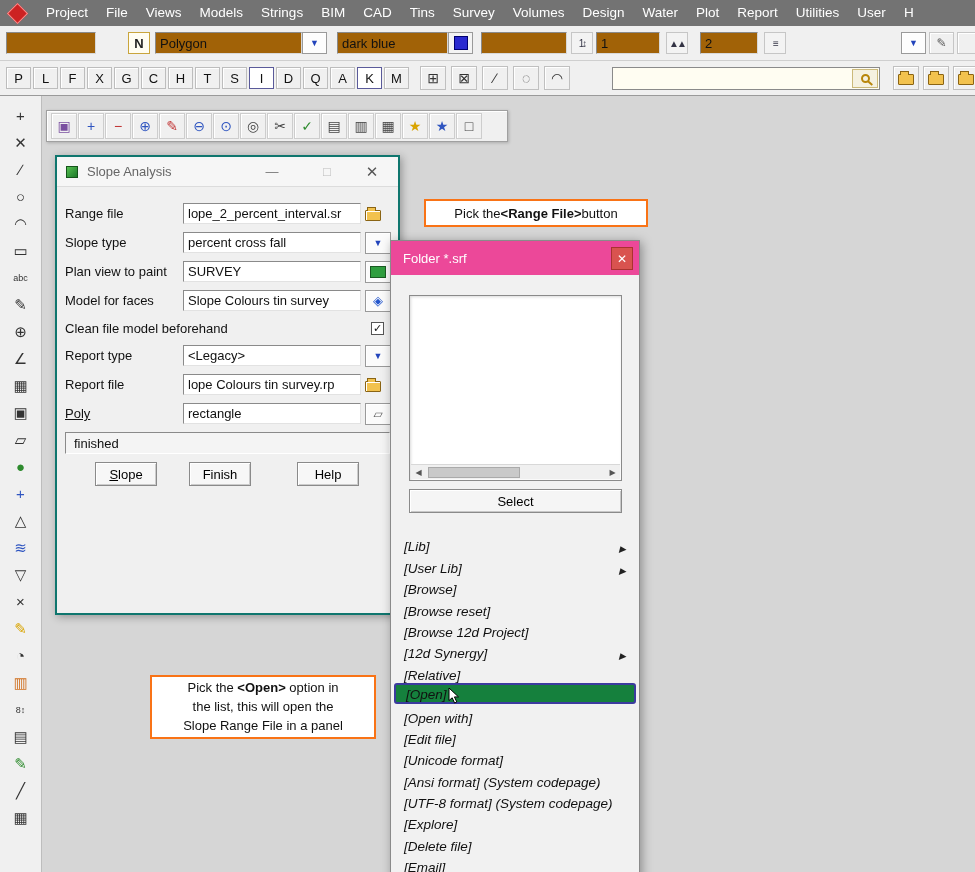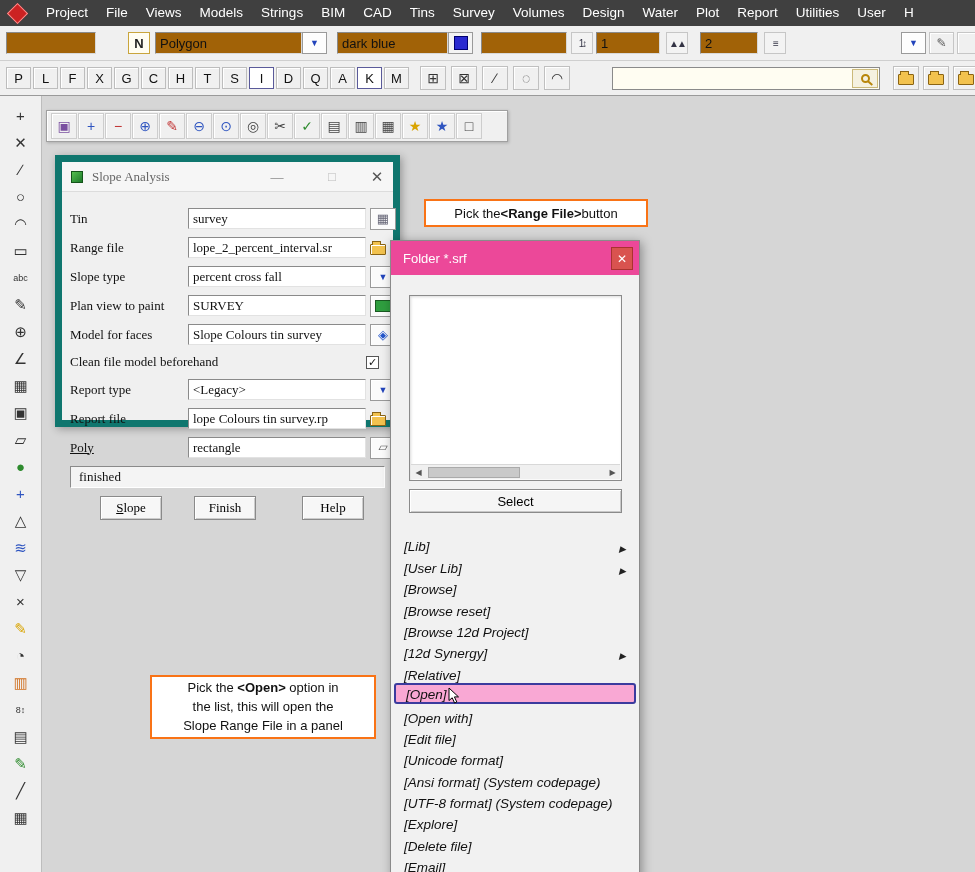--- a/index.html
+++ b/index.html
@@ -1,21 +1,21 @@
 <!DOCTYPE html>
 <html><head>
 <meta charset="utf-8">
 <style>
   * { margin:0; padding:0; box-sizing:border-box; }
   html,body { width:975px; height:872px; overflow:hidden; }
   body { position:relative; background:#d6d6d6; font-family:"Liberation Sans",sans-serif; font-size:13px; color:#111; }
   button { font-family:inherit; cursor:default; }
 
   
-  .menubar { position:absolute; top:0; left:0; width:975px; height:26px; background:#404040; display:flex; align-items:center; z-index:2; }
+  .menubar { position:absolute; top:0; left:0; width:975px; height:26px; background:#737373; display:flex; align-items:center; z-index:2; }
   .logo { width:15px; height:15px; background:#cc2222; border:1px solid #ff9090; transform:rotate(45deg); margin:0 12px 0 10px; flex:none; }
   .menu-items { display:flex; align-items:center; height:100%; overflow:hidden; white-space:nowrap; }
   .menu-item { color:#fff; font-size:13.5px; padding:0 9px; line-height:26px; }
 
   
   .tb1 { position:absolute; top:26px; left:0; width:975px; height:35px; background:#f0f0f0; border-bottom:1px solid #cfcfcf; z-index:2; }
   .tb2 { position:absolute; top:61px; left:0; width:975px; height:35px; background:#f0f0f0; border-bottom:1px solid #9a9a9a; z-index:2; }
   .field { position:absolute; top:6px; height:22px; background:#a16207; border:1px solid #8a8a8a; border-right-color:#d8d8d8; border-bottom-color:#d8d8d8; display:flex; align-items:center; padding-left:4px; overflow:hidden; white-space:nowrap; font-size:13px; }
   .nbtn { position:absolute; top:6px; left:128px; width:22px; height:22px; background:#fffdf2; border:1px solid #c9a53c; font-weight:bold; font-size:13px; color:#222; }
   .dropbtn { position:absolute; top:6px; width:25px; height:22px; background:#fdfdfd; border:1px solid #9a9a9a; box-shadow:inset 1px 1px 0 #fff; display:flex; align-items:center; justify-content:center; }
@@ -51,21 +51,21 @@
   [data-sz="s"] { font-size:9px !important; letter-spacing:0; }
 
   
   .lefttb { position:absolute; top:96px; left:0; width:42px; bottom:0; background:#f0f0f0; border-right:1px solid #bdbdbd; display:flex; flex-direction:column; align-items:center; padding-top:6px; z-index:2; }
   .sbtn { width:32px; height:27px; background:transparent; border:none; display:flex; align-items:center; justify-content:center; flex:none; }
   .sbtn .glyph { font-size:15px; color:#333; }
 
   .canvas { position:absolute; top:96px; left:42px; right:0; bottom:0; background:#d6d6d6; }
 
   
-  .dialog { position:absolute; left:55px; top:155px; width:345px; height:272px; background:#f0f0f0; border:7px solid #0f766e; box-shadow:2px 2px 8px rgba(0,0,0,.3); z-index:5;font-family:Liberation Serif, serif; }
+  .dialog { position:absolute; left:55px; top:155px; width:345px; height:460px; background:#f0f0f0; border:2px solid #0f766e; box-shadow:2px 2px 8px rgba(0,0,0,.3); z-index:5; }
   .dlg-title { height:30px; background:#f6f6f6; border-bottom:1px solid #dcdcdc; display:flex; align-items:center; position:relative; }
   .dlg-icon { width:12px; height:12px; margin-left:9px; background:linear-gradient(135deg,#55c050,#1d7a2a); border:1px solid #14541a; }
   .dlg-title-text { margin-left:9px; color:#666; font-size:13px; }
   .dlg-min, .dlg-max, .dlg-close { position:absolute; top:0; width:30px; height:30px; text-align:center; line-height:30px; color:#777; font-size:13px; }
   .dlg-min { left:200px; }
   .dlg-max { left:255px; color:#bbb; }
   .dlg-close { left:300px; color:#555; font-size:15px; }
   .dlg-body { padding-top:12px; }
   .drow { height:29px; display:flex; align-items:center; padding:0 8px; }
   .dlabel { width:118px; flex:none; font-size:13px; color:#111; }
@@ -94,21 +94,21 @@
   .ftitle { height:34px; background:#ec4899; color:#fff; font-size:13px; display:flex; align-items:center; padding-left:12px; position:relative; }
   .fclose { position:absolute; right:6px; top:6px; width:22px; height:23px; background:#d9534f; border:1px solid #a93330; color:#fff; font-size:12px; line-height:12px; }
   .flist { position:absolute; left:18px; top:54px; width:213px; height:186px; background:#fff; border:1px solid #8a8a8a; box-shadow:inset 1px 1px 3px rgba(0,0,0,.15); }
   .fscroll { position:absolute; left:1px; right:1px; bottom:1px; height:15px; background:#f0f0f0; border-top:1px solid #d8d8d8; display:flex; align-items:center; }
   .sarrow { width:15px; text-align:center; font-size:8px; color:#555; flex:none; }
   .sarrow.right { margin-left:auto; }
   .sthumb { width:92px; height:11px; background:#c9c9c9; border:1px solid #aaa; margin-left:2px; flex:none; }
   .fselect { position:absolute; left:18px; top:248px; width:213px; height:24px; background:#f5f5f5; border:1px solid #8a8a8a; box-shadow:inset 1px 1px 0 #fff, inset -1px -1px 0 #c8c8c8; font-size:13px; }
   .fitems { position:absolute; left:3px; right:3px; top:292px; }
   .fitem { height:21.4px; display:flex; align-items:flex-end; padding:0 10px 0 10px; position:relative; font-size:13.5px; color:#111;font-style:italic; }
-  .fitem.sel { border:2px solid #3b3b9e; border-radius:3px; background:#f9a8d4; }
+  .fitem.sel { border:2px solid #3b3b9e; border-radius:3px; background:#15803d; }
   .farrow { margin-left:auto; font-size:9px; color:#222; }
   .fcursor { display:none; }
   .fcursor.show { display:block; position:absolute; left:52px; top:2px; }
 
   
   .callout { position:absolute; background:#fff; border:2px solid #f97316; z-index:8; font-size:13px; color:#111; }
   .co1 { left:424px; top:199px; width:224px; height:28px; display:flex; align-items:center; justify-content:center; }
   .co2 { left:150px; top:675px; width:226px; height:64px; text-align:center; line-height:1.45; padding-top:2px; }
 </style>
 </head>
@@ -369,27 +369,20 @@
   <div class="dlg-title">
     <span class="dlg-icon"></span>
     <span class="dlg-title-text">Slope Analysis</span>
     <span class="dlg-min">—</span>
     <span class="dlg-max">□</span>
     <span class="dlg-close">✕</span>
   </div>
   <div class="dlg-body">
     <div>
 
-        <div class="drow">
-          <span class="dlabel">Tin</span>
-          <div class="dinput">
-            <span class="dval">survey</span>
-          </div>
-          <button class="dibtn" data-icon="tin"></button>
-        </div>
 
         <div class="drow">
           <span class="dlabel">Range file</span>
           <div class="dinput">
             <span class="dval">lope_2_percent_interval.sr</span>
           </div>
           <button class="dibtn" data-icon="folder"></button>
         </div>
 
         <div class="drow">

